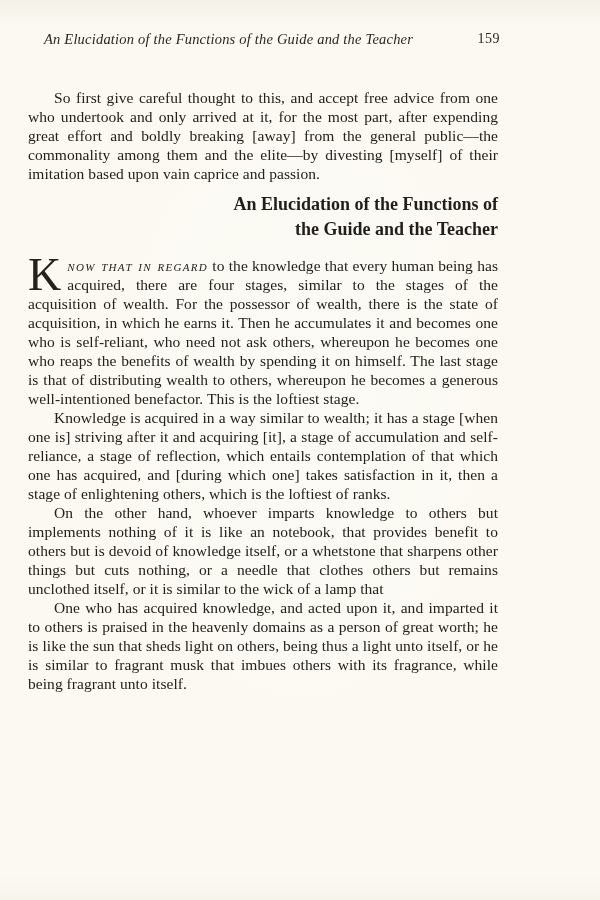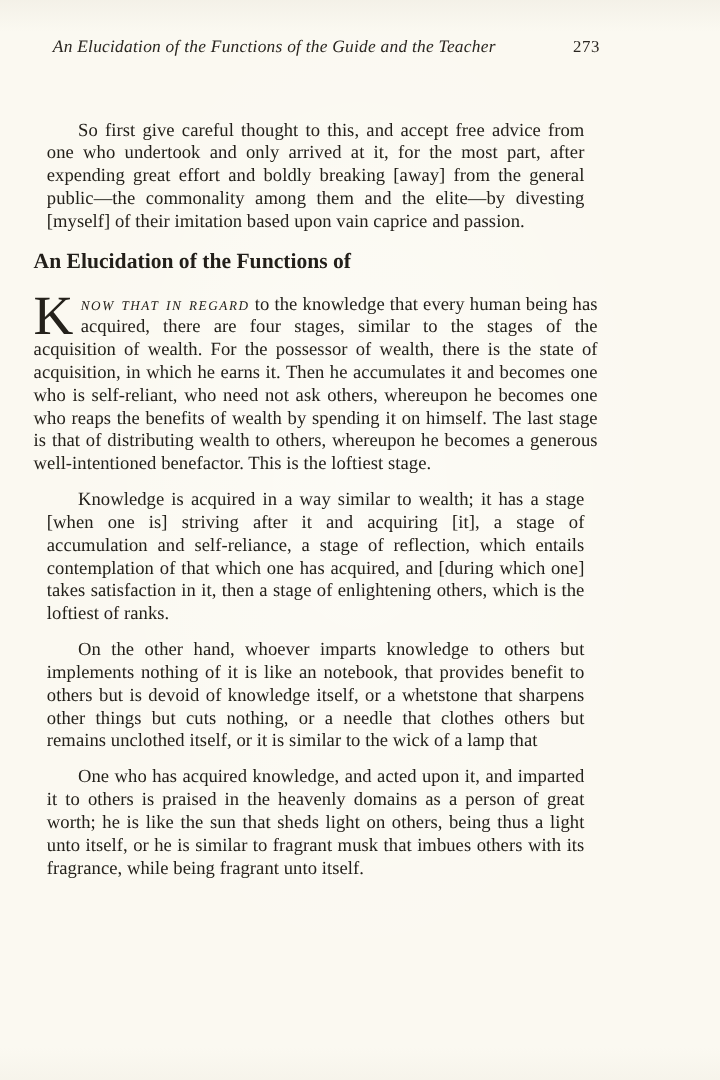--- a/index.html
+++ b/index.html
@@ -16,52 +16,52 @@
     font-family: "Liberation Serif", "DejaVu Serif", serif;
     color: #25221c;
     overflow: hidden;
   }
   .running-header {
     position: absolute;
     top: 31px;
     left: 44px;
     width: 456px;
     display: flex;
-    align-items: center;
+    align-items: flex-start;
     font-size: 14.5px;
     color: #2a2620;
   }
   .running-title {
     font-style: italic;
     letter-spacing: 0.2px;
     white-space: nowrap;
   }
   .running-spacer { flex: 1; }
   .running-pagenum {
     font-size: 14px;
     letter-spacing: 0.5px;
   }
   .text-block {
     position: absolute;
     top: 88px;
     left: 28px;
     width: 470px;
   }
   .body-p {
-    margin: 11px;
+    margin: 0;
     font-size: 15.5px;
     line-height: 19px;
     text-align: justify;
     letter-spacing: 0.05px;
     color: #24211b;
   }
   .indent { text-indent: 26px; }
   .section-heading {
     margin: 9px 0 14px 0;
-    text-align: left;
+    text-align: right;
     font-weight: bold;
     font-size: 18px;
     line-height: 25px;
     color: #221f1a;
   }
   .opening-p { margin: 0; }
   .dropcap {
     float: left;
     font-size: 46px;
     line-height: 36px;
@@ -75,30 +75,31 @@
   }
 </style>
 </head>
 <body>
 
 <div class="page">
 
   <div class="running-header">
     <span class="running-title">An Elucidation of the Functions of  the Guide and the Teacher</span>
     <span class="running-spacer"></span>
-    <span class="running-pagenum">273</span>
+    <span class="running-pagenum">159</span>
   </div>
 
   <div class="text-block">
 
     <p class="body-p indent">So first give careful thought to this, and accept free advice from one who undertook and only arrived at it, for the most part, after expending great effort and boldly breaking [away] from the general public—the commonality among them and the elite—by divesting [myself] of their imitation based upon vain caprice and passion.</p>
 
 
     <h2 class="section-heading">
       <span>An Elucidation of the Functions of</span><br>
+      <span>the Guide and the Teacher</span>
     </h2>
 
     <p class="body-p opening-p">
       <span class="dropcap">K</span><span class="smallcaps">now that in regard</span><span> to the knowledge that every human being has acquired, there are four stages, similar to the stages of the acquisition of wealth. For the possessor of wealth, there is the state of acquisition, in which he earns it. Then he accumulates it and becomes one who is self-reliant, who need not ask others, whereupon he becomes one who reaps the benefits of wealth by spending it on himself. The last stage is that of distributing wealth to others, whereupon he becomes a generous well-intentioned benefactor. This is the loftiest stage.</span>
     </p>
 
     <p class="body-p indent">Knowledge is acquired in a way similar to wealth; it has a stage [when one is] striving after it and acquiring [it], a stage of accumulation and self-reliance, a stage of reflection, which entails contemplation of that which one has acquired, and [during which one] takes satisfaction in it, then a stage of enlightening others, which is the loftiest of ranks.</p>
 
     <p class="body-p indent">On the other hand, whoever imparts knowledge to others but implements nothing of it is like an notebook, that provides benefit to others but is devoid of knowledge itself, or a whetstone that sharpens other things but cuts nothing, or a needle that clothes others but remains unclothed itself, or it is similar to the wick of a lamp that</p>
 

